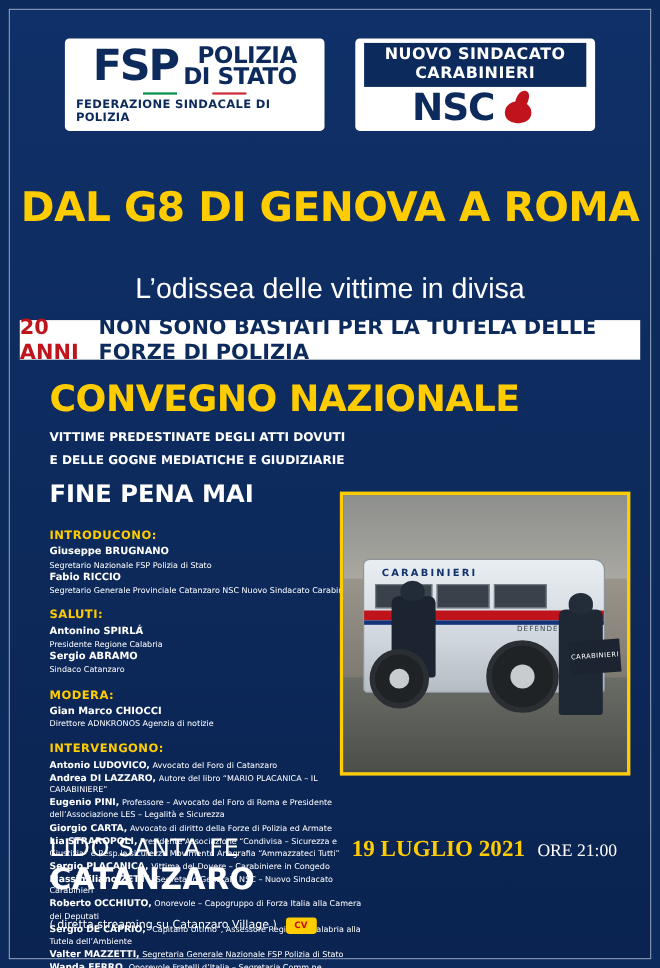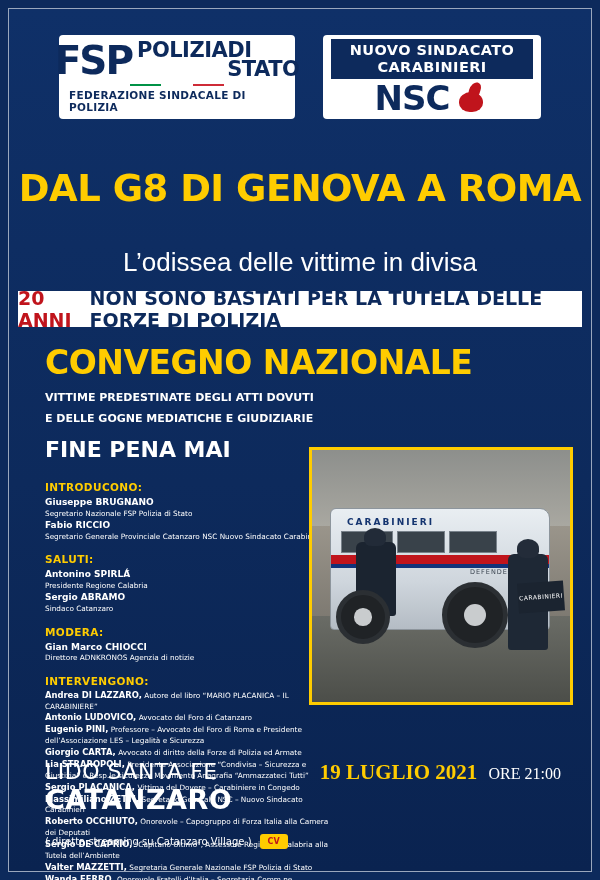--- a/index.html
+++ b/index.html
@@ -70,22 +70,23 @@
   .fsp-mark {
     font-size: 39px;
     font-weight: 900;
     color: #0d2a5c;
     letter-spacing: -2px;
     line-height: 0.85;
     font-family: "DejaVu Sans", sans-serif;
   }
   .fsp-words {
     display: flex;
-    flex-direction: row;
+    flex-direction: column;
     line-height: 0.92;
+    text-align: right;
   }
   .fsp-words span {
     font-size: 21px;
     font-weight: 900;
     color: #0d2a5c;
     letter-spacing: -0.5px;
     font-family: "DejaVu Sans", sans-serif;
   }
   .tricolor {
     width: 94px;
@@ -527,26 +528,26 @@
       </div>
 
       <div class="sec-head mt">MODERA:</div>
       <div class="person big">
         <b>Gian Marco CHIOCCI</b>
         <div class="role">Direttore ADNKRONOS Agenzia di notizie</div>
       </div>
 
       <div class="sec-head mt">INTERVENGONO:</div>
       <div class="person">
+        <b>Antonio LUDOVICO,</b>
+        <span class="role">Avvocato del Foro di Catanzaro</span>
+      </div>
+      <div class="person">
         <b>Andrea DI LAZZARO,</b>
         <span class="role">Autore del libro “MARIO PLACANICA – IL CARABINIERE”</span>
-      </div>
-      <div class="person">
-        <b>Antonio LUDOVICO,</b>
-        <span class="role">Avvocato del Foro di Catanzaro</span>
       </div>
       <div class="person">
         <b>Eugenio PINI,</b>
         <span class="role">Professore – Avvocato del Foro di Roma e Presidente dell’Associazione LES – Legalità e Sicurezza</span>
       </div>
       <div class="person">
         <b>Giorgio CARTA,</b>
         <span class="role">Avvocato di diritto della Forze di Polizia ed Armate</span>
       </div>
       <div class="person">

